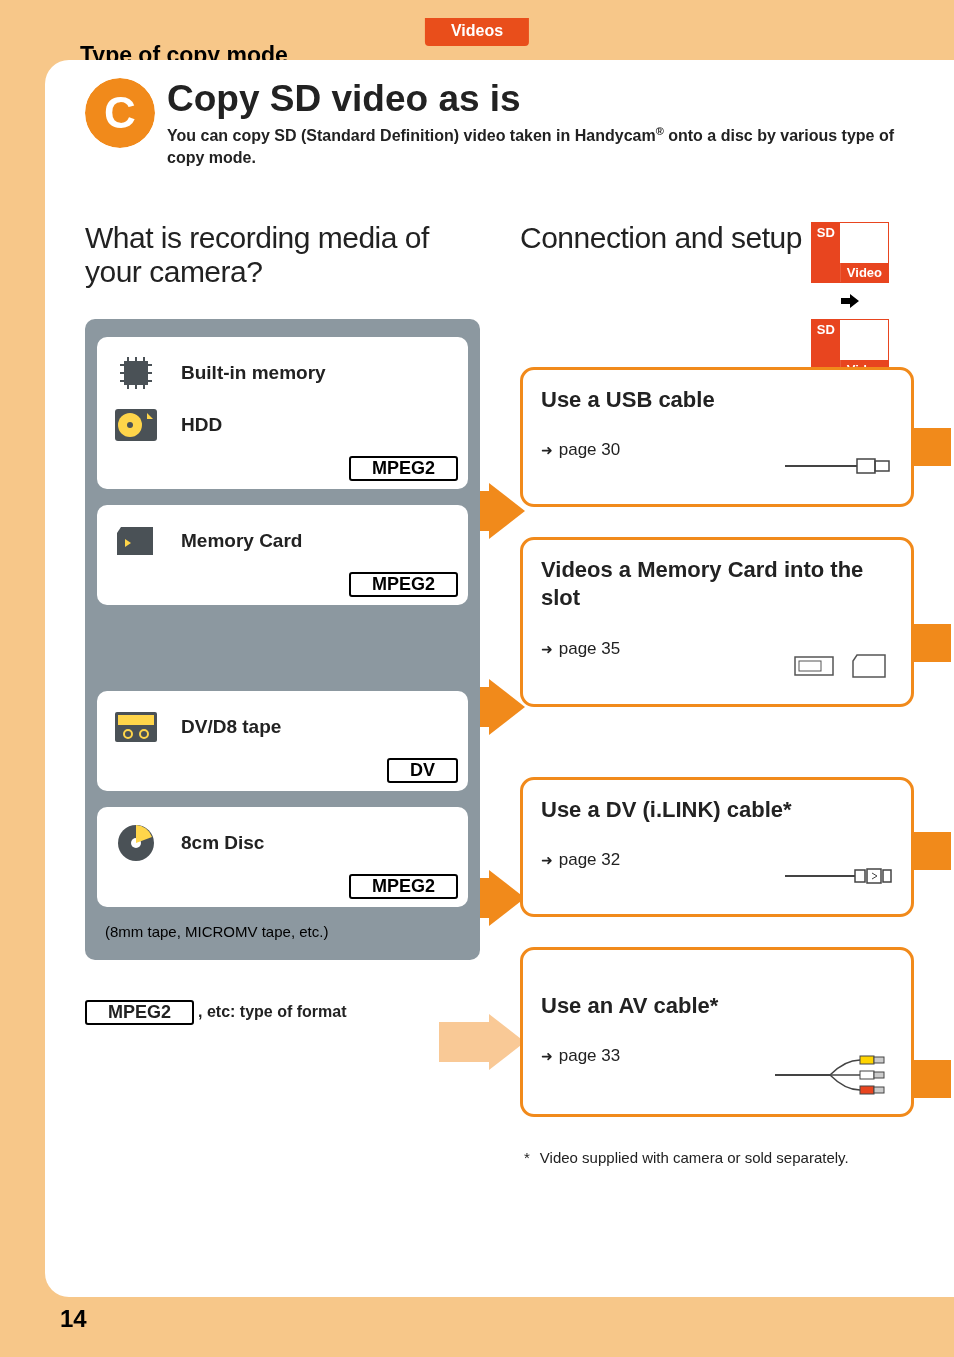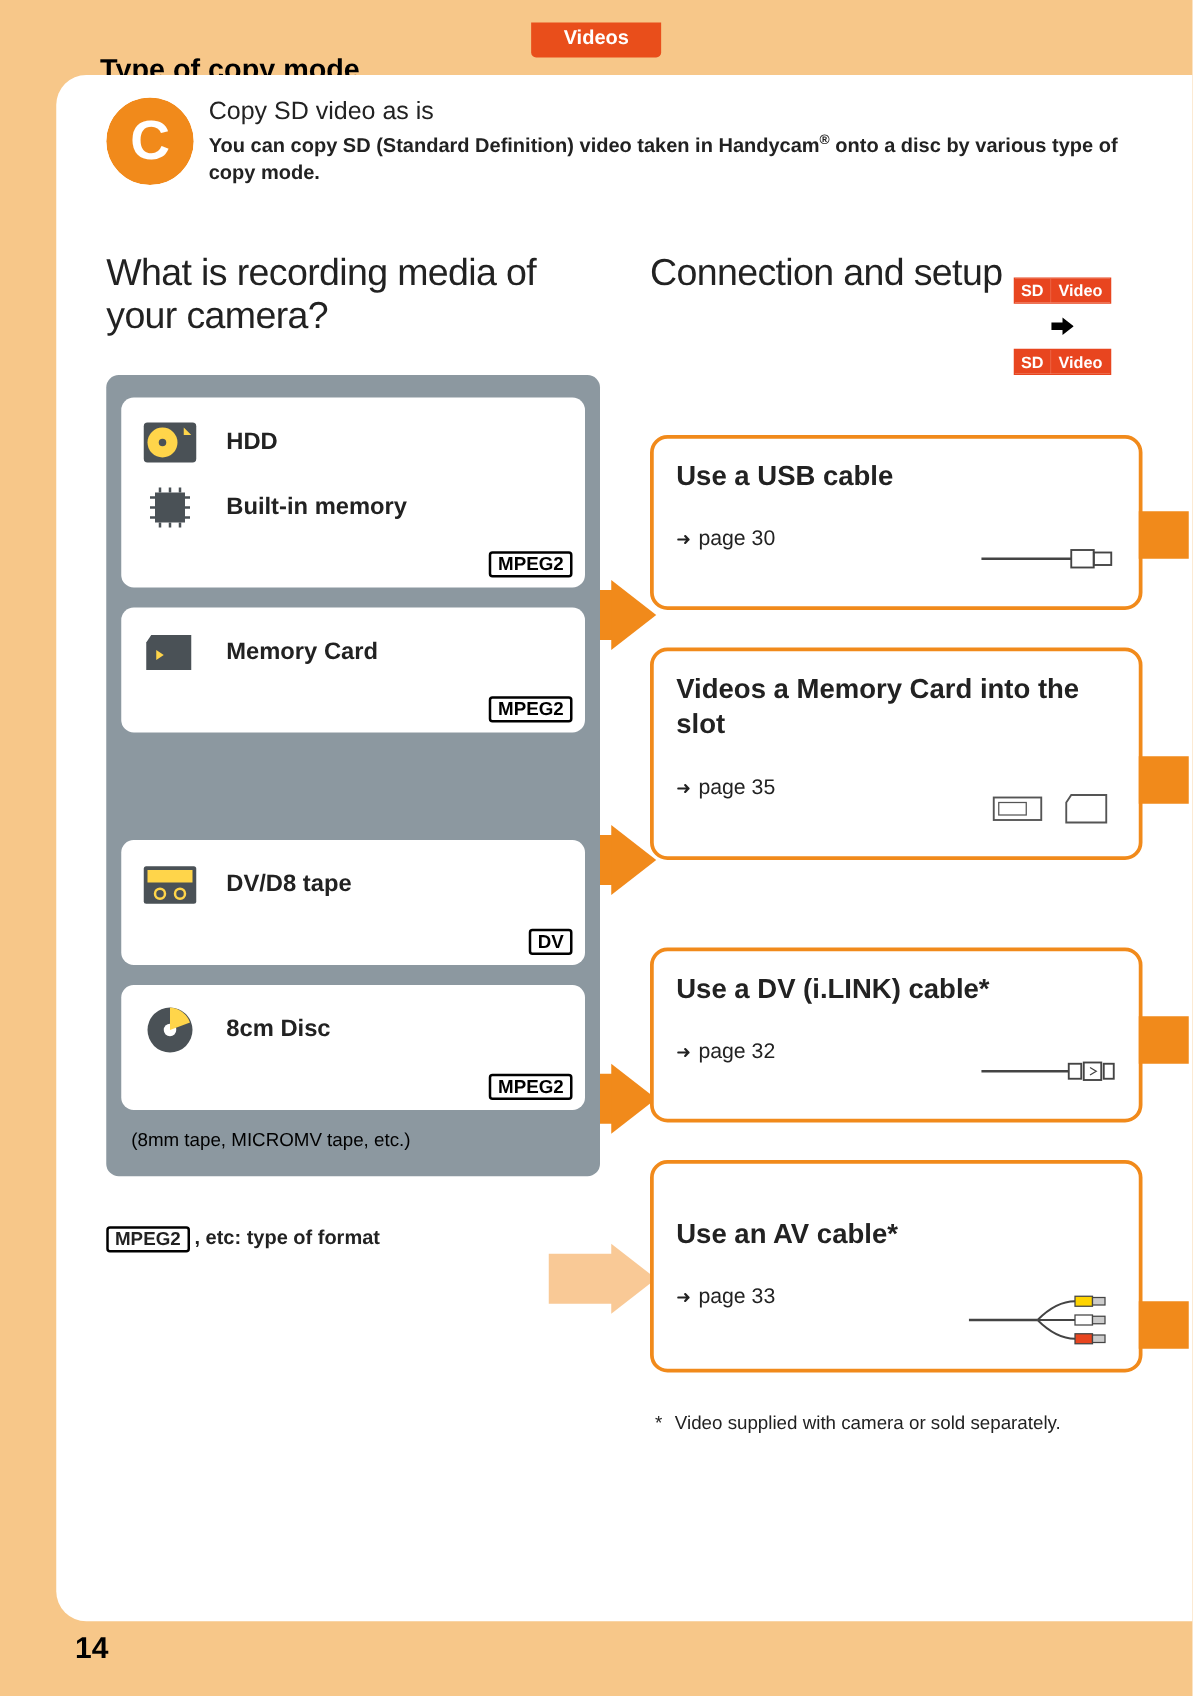--- a/index.html
+++ b/index.html
@@ -62,42 +62,42 @@
     position: relative;
   }
   .circle-c::before {
     content: "";
     position: absolute;
     inset: -3px;
     border: 3px solid #fff;
     border-radius: 50%;
   }
   .title-block { flex: 1; }
-  .title { font-size: 20px; font-weight: normal; color: #222; margin-bottom: 4px; }
+  .title { font-size: 37px; font-weight: bold; color: #222; margin-bottom: 4px; }
   .subtitle { font-size: 16px; font-weight: bold; color: #222; line-height: 1.35; }
   sup.reg { font-size: 11px; vertical-align: super; }
 
   .flow-tags {
     position: absolute;
     top: 162px;
     right: 65px;
     display: flex;
     align-items: center;
     gap: 10px;
     flex-direction: column;
   }
   .tag {
     display: inline-flex;
     border: 1px solid #e8451f;
     font-size: 13px;
     font-weight: bold;
     color: #fff;
   }
   .tag .sd { background: #e8451f; padding: 2px 5px; }
-  .tag .vid { background: #e8451f; padding: 2px 6px; border-left: 1px solid #fff2; }
+  .tag .vid { background: #e8451f; padding: 2px 6px; border-left: 1px solid #fff2; margin-top: 40px; }
   .arrow-small { width: 18px; height: 16px; }
 
   .content {
     display: flex;
     padding: 0 40px 0 40px;
     gap: 40px;
     margin-top: 44px;
     height: 1050px;
     position: relative;
   }
@@ -127,23 +127,23 @@
     position: relative;
   }
   .media-row { display: flex; align-items: center; gap: 20px; margin-bottom: 8px; }
   .media-row .icon-box { width: 50px; height: 44px; display:flex; align-items:center; justify-content:center; }
   .media-label { font-size: 19px; font-weight: bold; color: #222; }
   .fmt-badge {
     position: absolute;
     right: 10px;
     bottom: 8px;
     border: 2px solid #000;
-    font-size: 15px;
-    font-weight: bold;
-    padding: 0 5px;
+    font-size: 18px;
+    font-weight: bold;
+    padding: 0 21px;
     background: #fff;
     border-radius: 3px;
   }
   .gap-big { height: 70px; }
   .notes {
     color: #000;
     font-size: 15px;
     padding: 6px 4px 0 8px;
     line-height: 1.4;
   }
@@ -264,31 +264,20 @@
     <div class="big-arrow" style="top:458px"></div>
     <div class="big-arrow" style="top:649px"></div>
     <div class="big-arrow light" style="top:793px"></div>
 
     <div class="col" style="flex:0 0 395px">
       <h2>What is recording media of your camera?</h2>
 
       <div class="media-panel">
 
         <div class="media-card" style="padding-bottom:34px">
-          <div class="media-row">
-            <div class="icon-box">
-              <svg width="46" height="40" viewBox="0 0 46 40">
-                  <rect x="2" y="4" width="42" height="32" rx="3" fill="#4a5156"></rect>
-                  <circle cx="17" cy="20" r="12" fill="#ffd54a"></circle>
-                  <circle cx="17" cy="20" r="3" fill="#4a5156"></circle>
-                  <path d="M34 8 L40 14 L34 14 Z" fill="#ffd54a"></path>
-                </svg>
-            </div>
-            <div class="media-label">HDD</div>
-          </div>
           <div class="media-row">
             <div class="icon-box">
               <svg width="40" height="40" viewBox="0 0 40 40">
                   <rect x="8" y="8" width="24" height="24" fill="#4a5156"></rect>
                   <g stroke="#4a5156" stroke-width="2">
                     <line x1="12" y1="4" x2="12" y2="8"></line>
                     <line x1="20" y1="4" x2="20" y2="8"></line>
                     <line x1="28" y1="4" x2="28" y2="8"></line>
                     <line x1="12" y1="32" x2="12" y2="36"></line>
                     <line x1="20" y1="32" x2="20" y2="36"></line>
@@ -297,20 +286,31 @@
                     <line x1="4" y1="20" x2="8" y2="20"></line>
                     <line x1="4" y1="28" x2="8" y2="28"></line>
                     <line x1="32" y1="12" x2="36" y2="12"></line>
                     <line x1="32" y1="20" x2="36" y2="20"></line>
                     <line x1="32" y1="28" x2="36" y2="28"></line>
                   </g>
                 </svg>
             </div>
             <div class="media-label">Built-in memory</div>
           </div>
+          <div class="media-row">
+            <div class="icon-box">
+              <svg width="46" height="40" viewBox="0 0 46 40">
+                  <rect x="2" y="4" width="42" height="32" rx="3" fill="#4a5156"></rect>
+                  <circle cx="17" cy="20" r="12" fill="#ffd54a"></circle>
+                  <circle cx="17" cy="20" r="3" fill="#4a5156"></circle>
+                  <path d="M34 8 L40 14 L34 14 Z" fill="#ffd54a"></path>
+                </svg>
+            </div>
+            <div class="media-label">HDD</div>
+          </div>
           <div class="fmt-badge">MPEG2</div>
         </div>
 
         <div class="media-card" style="padding-bottom:34px">
           <div class="media-row">
             <div class="icon-box">
               <svg width="42" height="36" viewBox="0 0 42 36">
                   <path d="M6 4 H38 V32 H2 V10 Z" fill="#4a5156"></path>
                   <path d="M10 16 L16 20 L10 24 Z" fill="#ffd54a"></path>
                 </svg>

